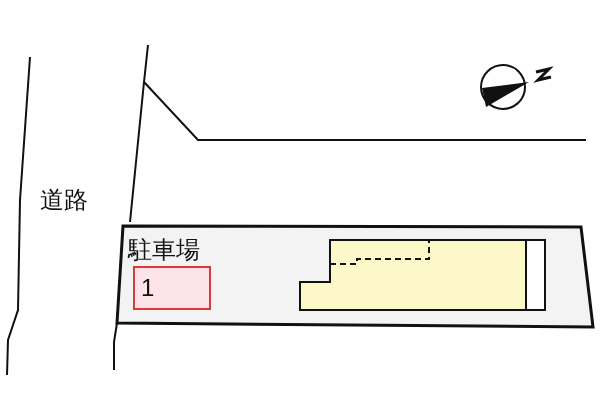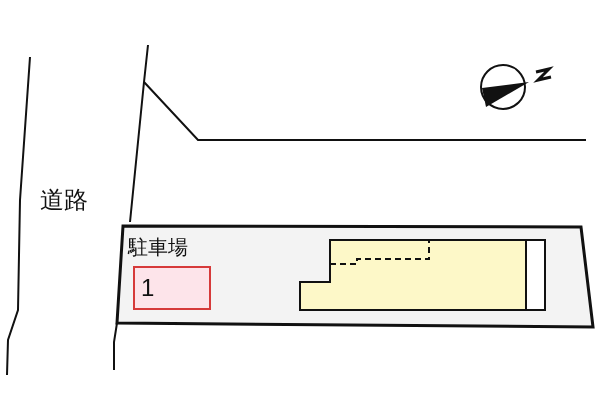--- a/index.html
+++ b/index.html
@@ -1,20 +1,20 @@
 <!DOCTYPE html>
 <html><head>
 <meta charset="utf-8">
 <style>
   html, body { margin: 0; padding: 0; background: #ffffff; }
   .canvas { position: relative; width: 600px; height: 400px; overflow: hidden; background: #ffffff; font-family: "DejaVu Sans", "Liberation Sans", sans-serif; padding-left: 28px; }
   svg.map { position: absolute; left: 0; top: 0; }
   .label { position: absolute; color: #111; white-space: nowrap; }
   .road-label { left: 40px; top: 184px; font-size: 24px; }
-  .parking-label { left: 128px; top: 234px; font-size: 20px; }
+  .parking-label { left: 128px; top: 234px; font-size: 24px; }
   .space { position: absolute; left: 133px; top: 266px; width: 78px; height: 44px; box-sizing: border-box; border: 2px solid #d63a3a; background: #fde4ea; }
   .space-num { position: absolute; left: 6px; top: 6px; font-size: 24px; font-family: "Liberation Sans", sans-serif; color: #111; }
 </style>
 </head>
 <body>
 
 <div class="canvas">
   <svg class="map" width="600" height="400" viewBox="0 0 600 400">
 
     <polyline points="30,57 20,200 18,310 8,340 7,375" fill="none" stroke="#111" stroke-width="2"></polyline>

